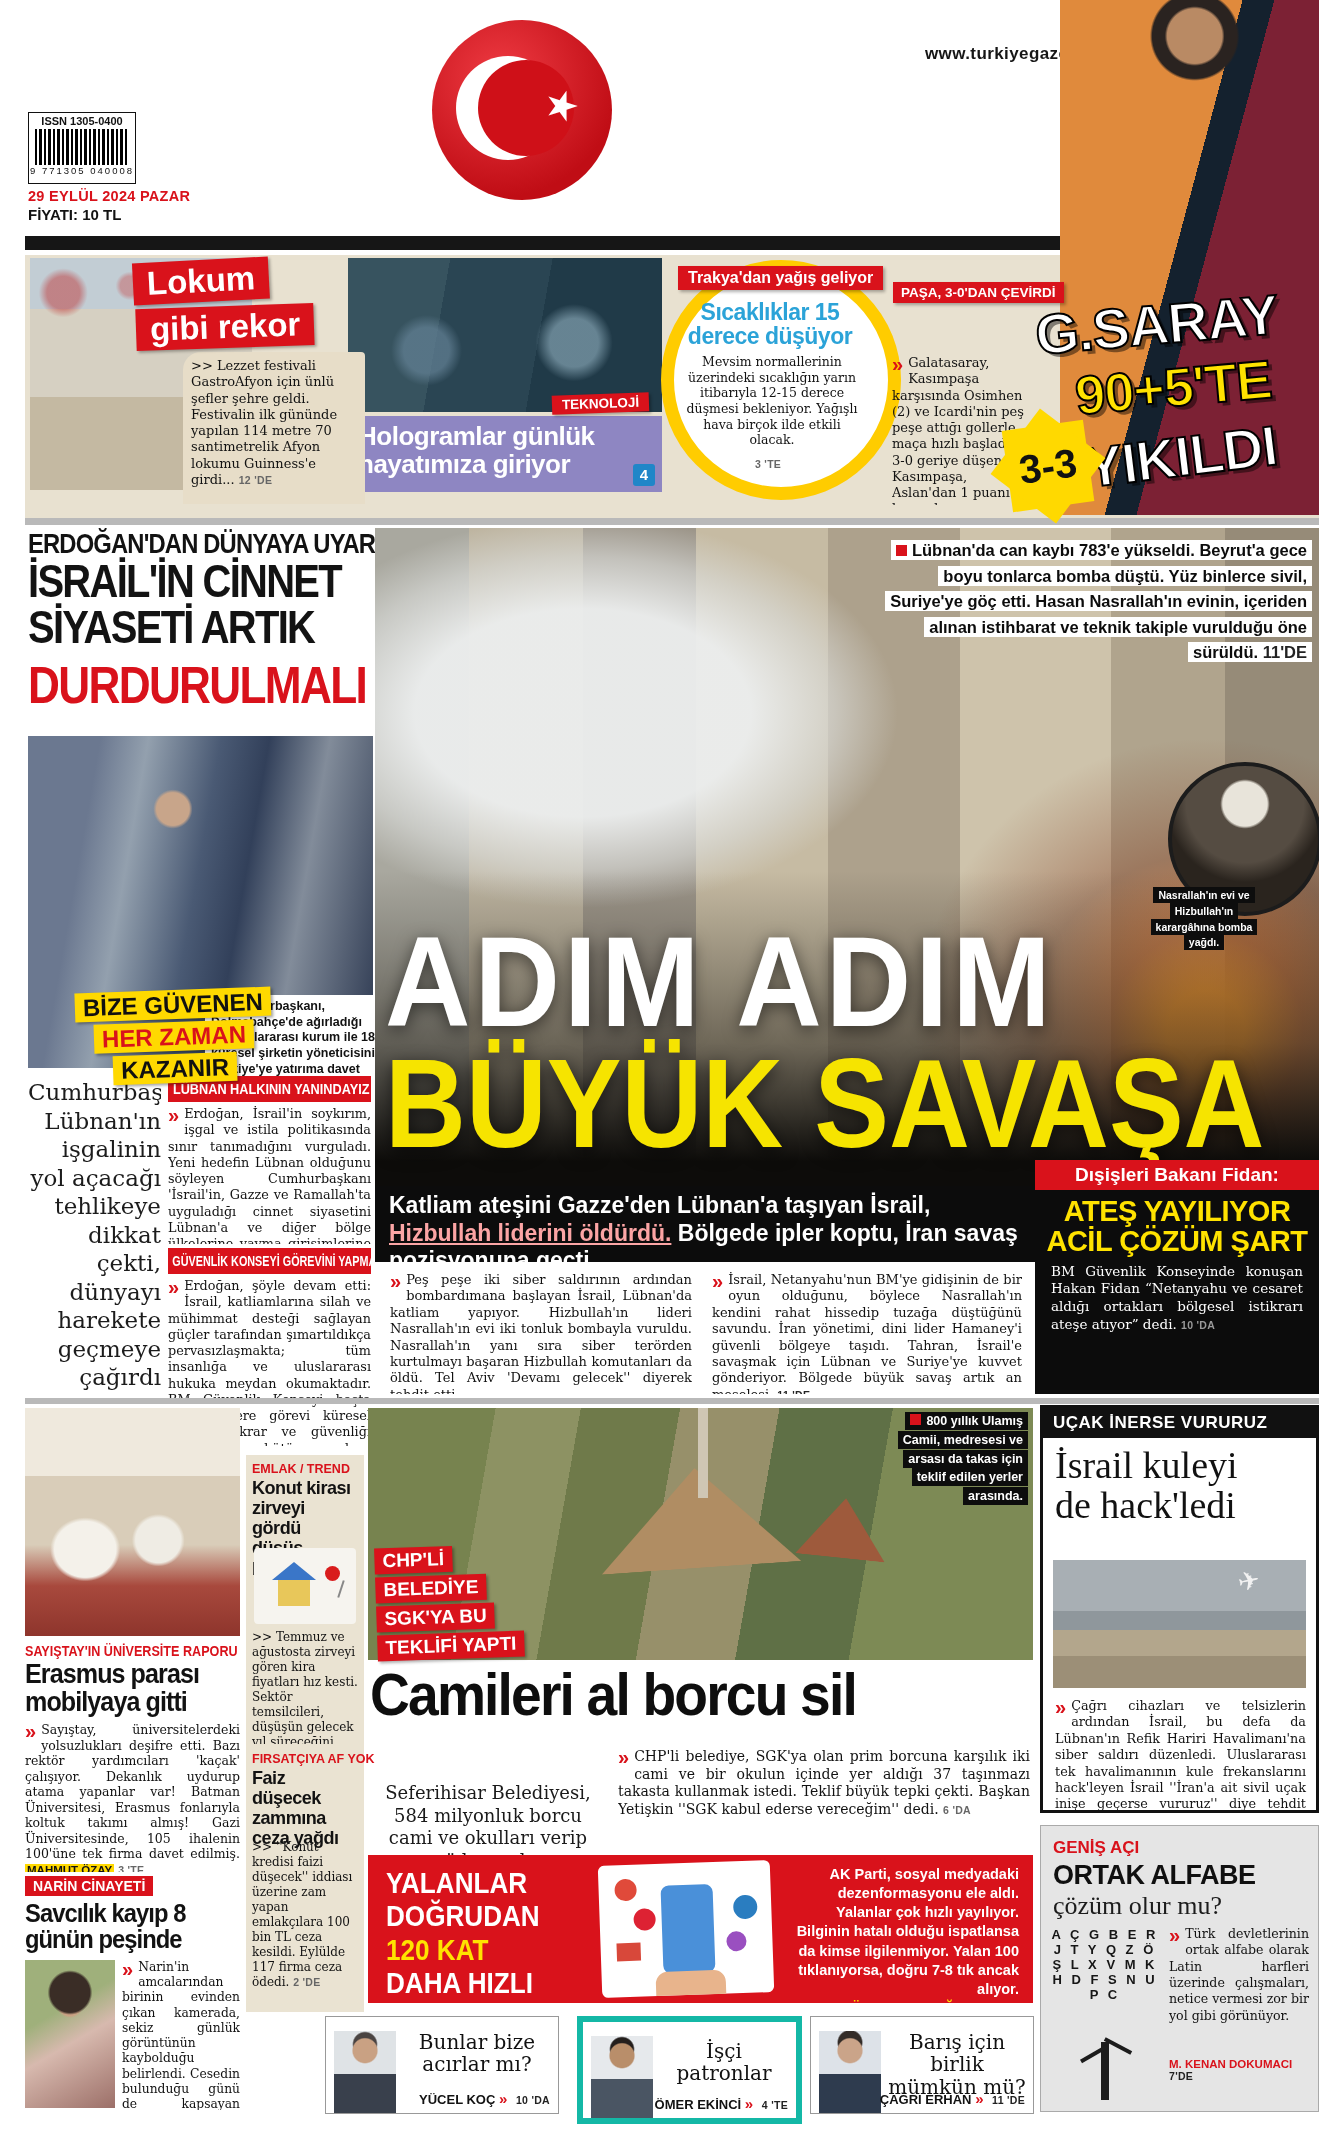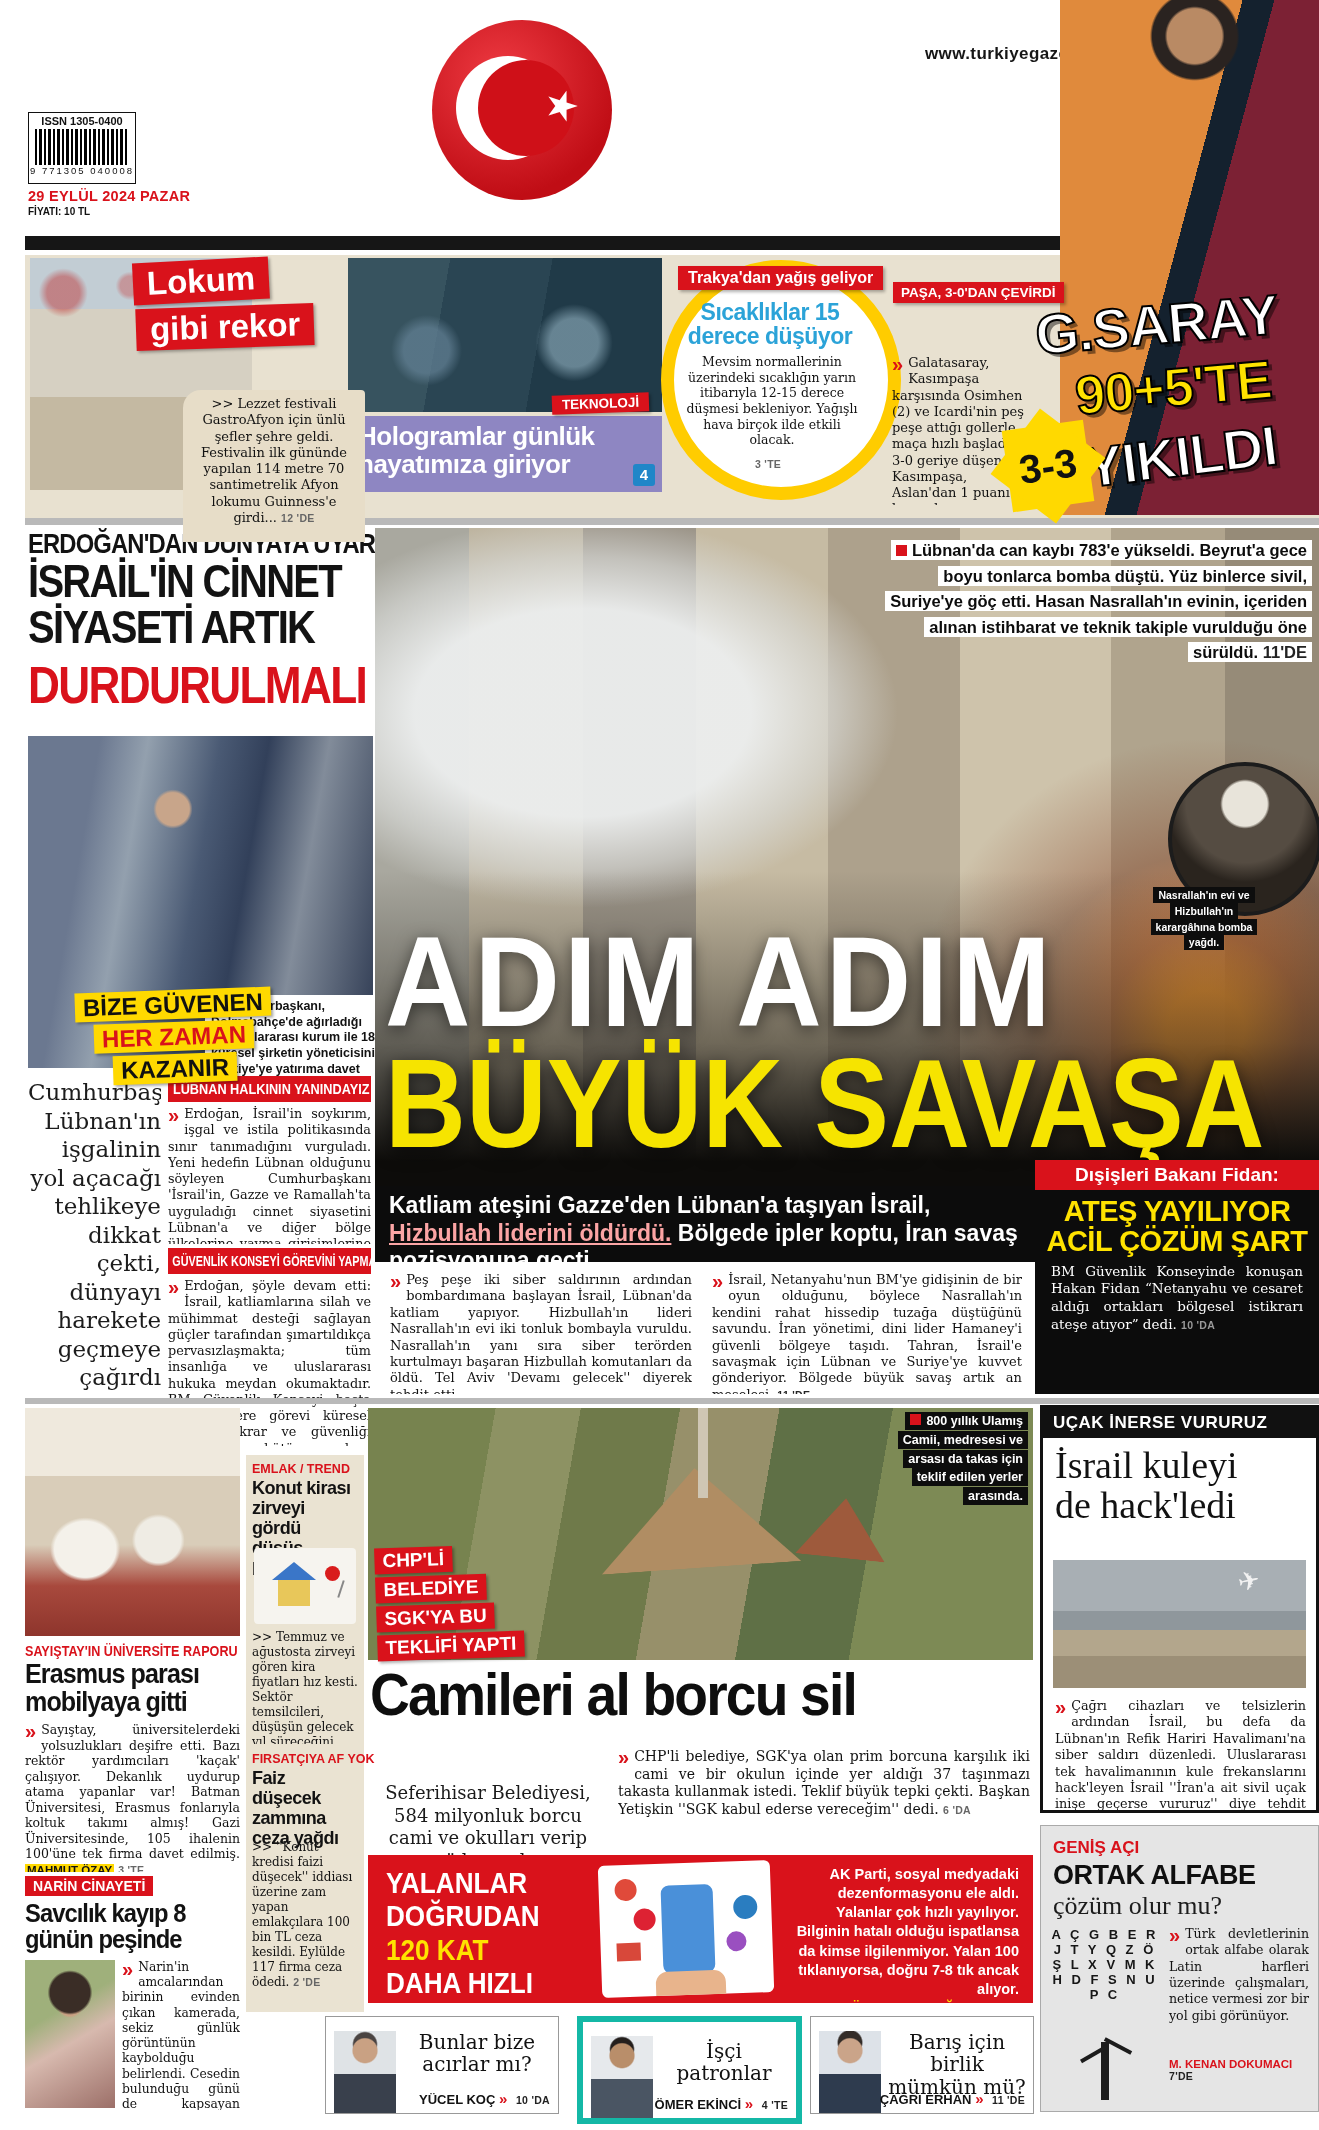--- a/index.html
+++ b/index.html
@@ -37,21 +37,21 @@
 <body>
 
 <div class="page">
 
   <div class="abs" style="left:28px;top:112px;width:106px;height:70px;border:1px solid #111;background:#fff;text-align:center;">
     <div class="sans b" style="font-size:11px;padding-top:2px;">ISSN 1305-0400</div>
     <div style="height:36px;margin:2px 6px 0 6px;background:repeating-linear-gradient(90deg,#000 0 2px,#fff 2px 4px,#000 4px 7px,#fff 7px 9px);"></div>
     <div class="sans" style="font-size:9.5px;letter-spacing:2px;">9 771305 040008</div>
   </div>
   <div class="abs sans b" style="left:28px;top:188px;color:var(--red);font-size:14.5px;letter-spacing:.3px;">29 EYLÜL 2024 PAZAR</div>
-  <div class="abs sans b" style="left:28px;top:206px;font-size:10px;">FİYATI: 10  TL</div>
+  <div class="abs sans b" style="left:28px;top:206px;font-size:15px;">FİYATI: 10  TL</div>
 
   <div class="abs" style="left:432px;top:20px;width:180px;height:180px;border-radius:50%;
               background:radial-gradient(circle at 38% 32%,#ef3b43,#c00d15 72%);z-index:1;">
     <div style="position:absolute;left:24px;top:36px;width:104px;height:104px;border-radius:50%;background:#fff;"></div>
     <div style="position:absolute;left:46px;top:40px;width:96px;height:96px;border-radius:50%;background:#cf1018;"></div>
     <div class="sans" style="position:absolute;left:112px;top:62px;font-size:40px;color:#fff;transform:rotate(18deg);">★</div>
   </div>
   <div class="abs sans b" style="left:925px;top:44px;font-size:17px;color:#161616;letter-spacing:.4px;">www.turkiyegazetesi.com.tr</div>
   <div class="abs" style="left:25px;top:236px;width:1080px;height:14px;background:#161616;"></div>
 
@@ -61,21 +61,21 @@
               background:radial-gradient(circle at 15% 15%,rgba(190,40,40,.45) 0 6%,transparent 9%),
                          radial-gradient(circle at 45% 12%,rgba(200,50,50,.35) 0 4%,transparent 6%),
                          linear-gradient(to bottom,#c2cdd4 0 22%,#d6d0c2 22% 60%,#c4b9a2 60%);"></div>
   <div class="abs" style="left:133px;top:260px;transform:rotate(-3deg);z-index:3;">
     <span class="redcell" style="font-size:33px;padding:2px 14px;">Lokum</span>
   </div>
   <div class="abs" style="left:136px;top:306px;transform:rotate(-2deg);z-index:3;">
     <span class="redcell" style="font-size:33px;padding:2px 14px;">gibi rekor</span>
   </div>
   <div class="abs serif clip" style="left:183px;top:352px;width:166px;height:140px;background:#e7ddc8;border-radius:18px 4px 0 0;
-              padding:6px 8px;font-size:13px;line-height:1.25;text-align:center;z-index:2;margin-top:38px;">
+              padding:6px 8px;font-size:13px;line-height:1.25;text-align:left;z-index:2;">
     <span>&gt;&gt; Lezzet festivali GastroAfyon için ünlü şefler şehre geldi. Festivalin ilk gününde yapılan 114 metre 70 santimetrelik Afyon lokumu Guinness'e girdi...</span>
     <span class="ref">12 'DE</span>
   </div>
 
   <div class="abs photo" style="left:348px;top:258px;width:314px;height:154px;
               background:radial-gradient(circle at 72% 55%,rgba(120,150,165,.8) 0 10%,transparent 16%),
                          radial-gradient(circle at 25% 60%,rgba(100,130,150,.7) 0 9%,transparent 14%),
                          linear-gradient(100deg,#37535f 0 30%,#2a4553 30% 60%,#203a48 60%);"></div>
   <div class="abs" style="left:552px;top:394px;transform:rotate(-2deg);z-index:3;">
     <span class="redcell" style="font-size:13.5px;padding:2px 10px;">TEKNOLOJİ</span>

